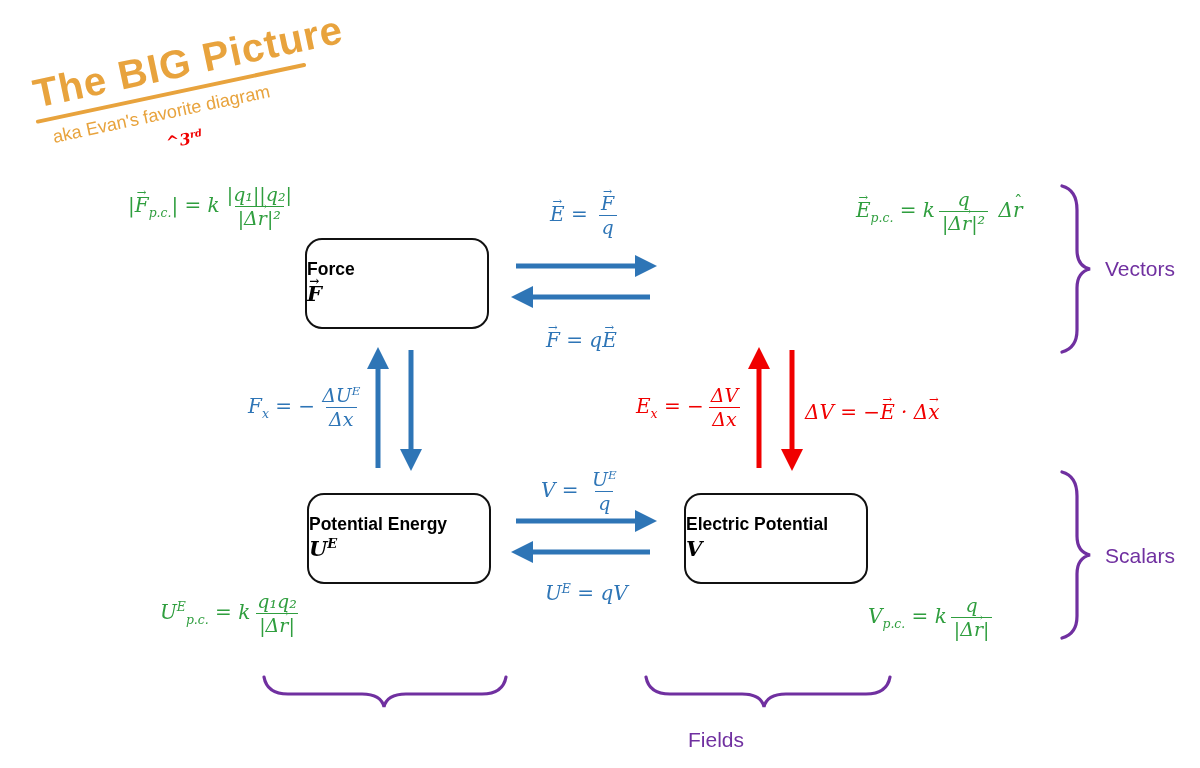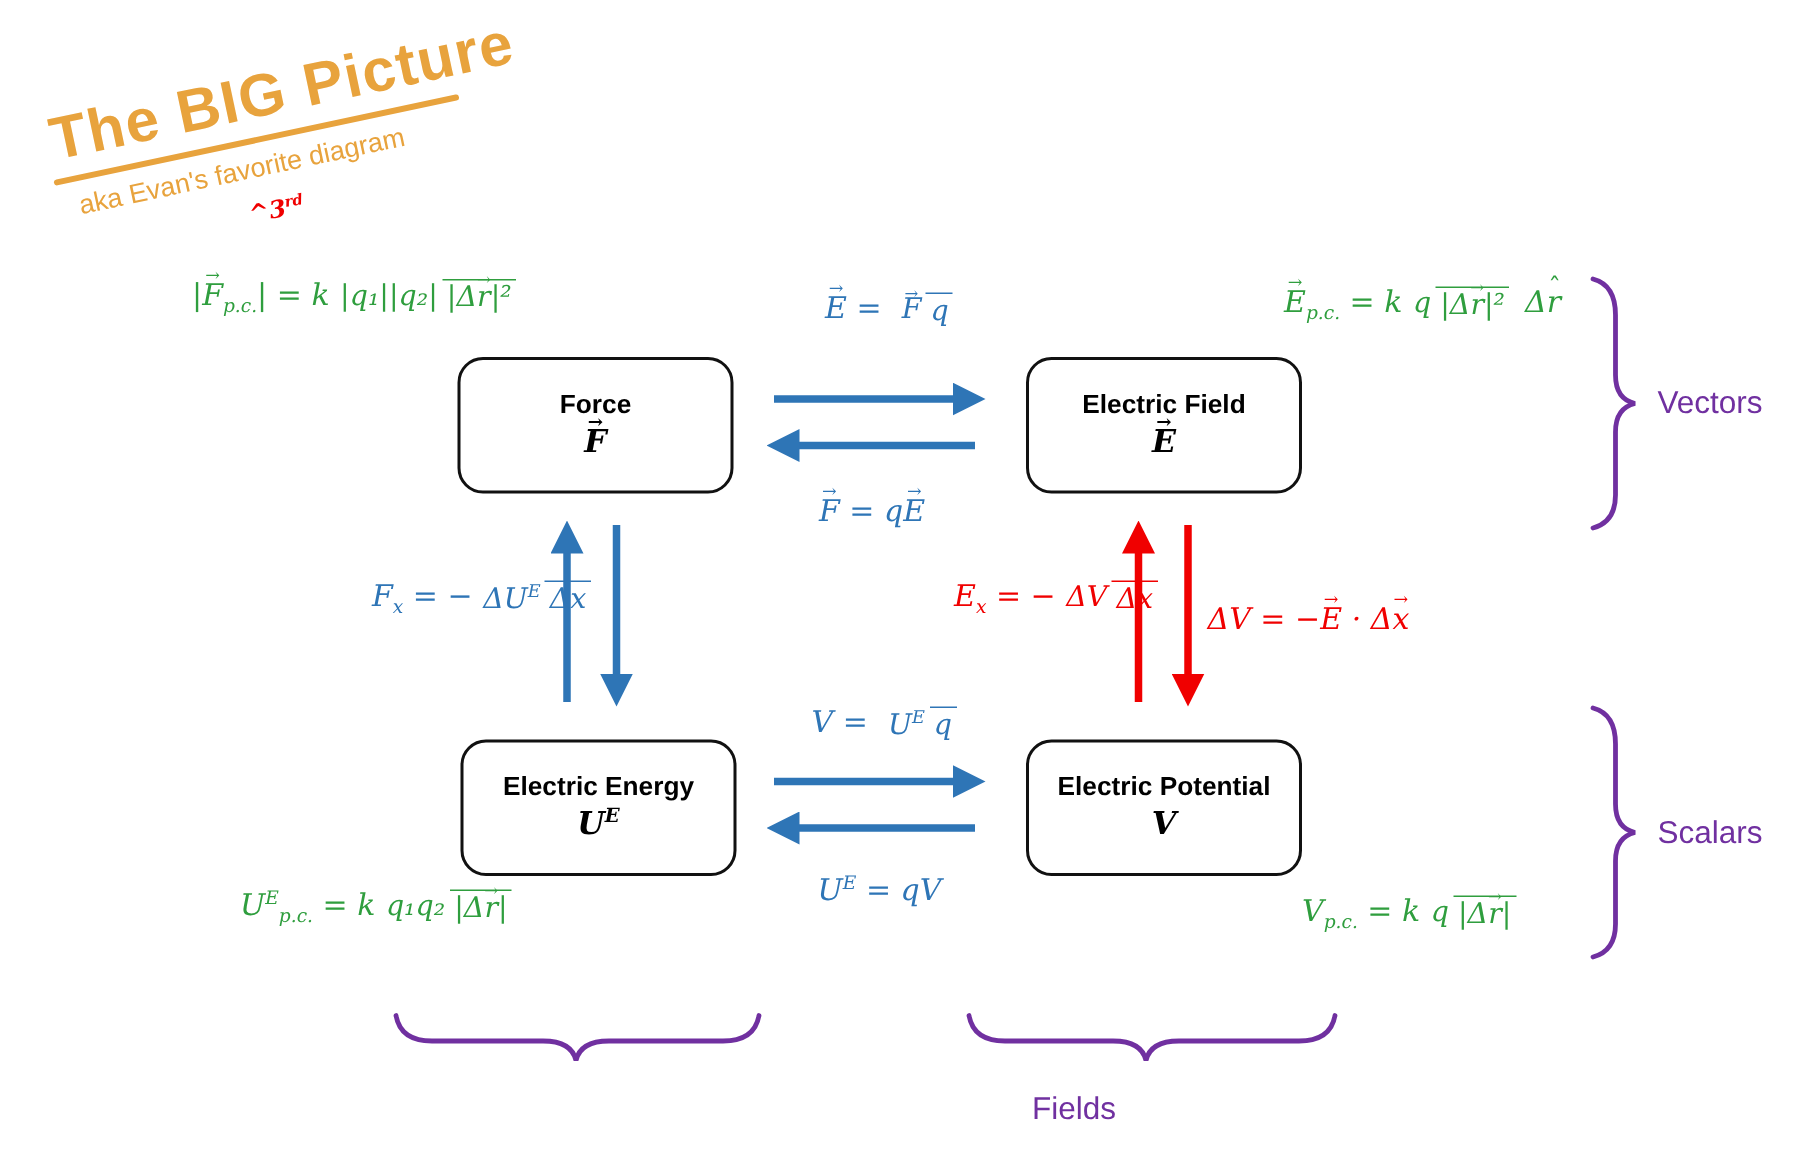--- a/index.html
+++ b/index.html
@@ -19,29 +19,29 @@
           color:var(--orange);transform:rotate(-12deg);transform-origin:left center;white-space:nowrap;}
   .t-underline{position:absolute;left:36px;top:120px;width:276px;height:4px;background:var(--orange);
           transform:rotate(-12deg);transform-origin:left center;border-radius:2px;}
   .t-sub{position:absolute;left:53px;top:127px;font-size:18px;font-weight:400;color:var(--orange);
           transform:rotate(-12deg);transform-origin:left center;white-space:nowrap;}
   .t-note{position:absolute;left:166px;top:130px;color:var(--red);font-family:"DejaVu Serif",serif;
           font-style:italic;font-weight:700;font-size:16px;transform:rotate(-10deg);}
 
   
   .box{position:absolute;width:180px;height:87px;background:#fff;border:2.5px solid #111;
-       border-radius:17px;display:flex;flex-direction:column;align-items:center;justify-content:center;gap:3px;}
+       border-radius:17px;display:flex;flex-direction:column;justify-content:center;gap:3px;}
   .blabel{font-weight:700;font-size:17.5px;color:#000;line-height:1;}
   .bsym{font-family:"DejaVu Serif",serif;font-style:italic;font-weight:700;font-size:21px;color:#000;line-height:1.2;}
 
   
   .formula{position:absolute;font-family:"DejaVu Serif",serif;font-style:italic;font-size:20px;
            white-space:nowrap;line-height:1.3;}
   .green{color:var(--green);text-align:center;} .blue{color:var(--blue);} .redc{color:var(--red);}
-  .frac{display:inline-flex;flex-direction:row;align-items:center;vertical-align:middle;
+  .frac{display:inline-flex;flex-direction:column;align-items:center;vertical-align:middle;
         margin:0 4px;line-height:1.2;font-size:0.95em;}
   .frac .num{padding:0 3px;}
   .frac .den{padding:0 3px;border-top:1.5px solid currentColor;}
   .sub{font-size:0.62em;vertical-align:-0.4em;}
   .sup{font-size:0.62em;vertical-align:0.6em;}
   .vec{display:inline-block;position:relative;}
   .vec::after{content:"→";position:absolute;left:50%;transform:translateX(-50%);top:-0.62em;
               font-size:0.58em;font-style:normal;}
   .hat{display:inline-block;position:relative;}
   .hat::after{content:"ˆ";position:absolute;left:55%;transform:translateX(-50%);top:-0.42em;
@@ -86,26 +86,22 @@
 
   <div class="t-main">The BIG Picture</div>
   <div class="t-underline"></div>
   <div class="t-sub">aka Evan's favorite diagram</div>
   <div class="t-note"><span>^3</span><span class="sup">rd</span></div>
 
   <div class="box" style="left:305px;top:238px">
     <div class="blabel">Force</div>
     <div class="bsym"><span class="vec">F</span></div>
   </div>
-  <div class="box" style="left:684px;top:238px">
-    <div class="blabel">Electric Field</div>
-    <div class="bsym"><span class="vec">E</span></div>
-  </div>
   <div class="box" style="left:307px;top:493px">
-    <div class="blabel">Electric Energy</div>
+    <div class="blabel">Potential Energy</div>
     <div class="bsym"><span>U</span><span class="sup">E</span></div>
   </div>
   <div class="box" style="left:684px;top:493px">
     <div class="blabel">Electric Potential</div>
     <div class="bsym"><span>V</span></div>
   </div>
 
   <div class="formula green" style="left:128px;top:183px">
     <span>|</span><span class="vec">F</span><span class="sub">p.c.</span><span>| = k</span><span class="frac">
         <span class="num">|q₁||q₂|</span>

